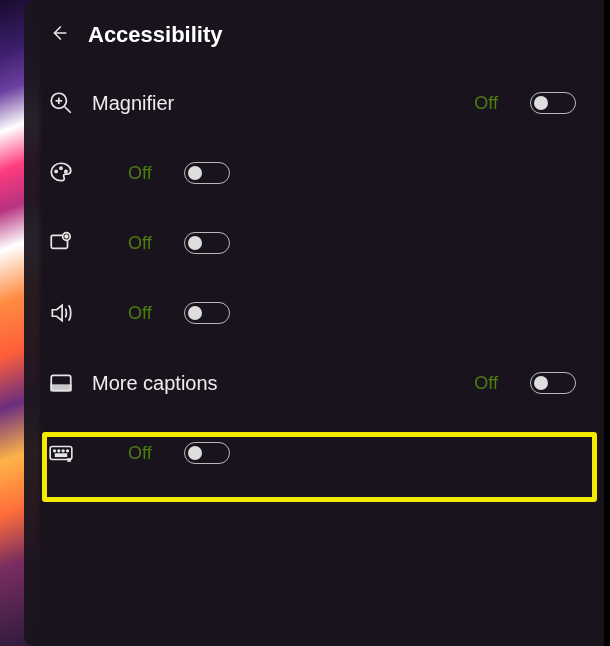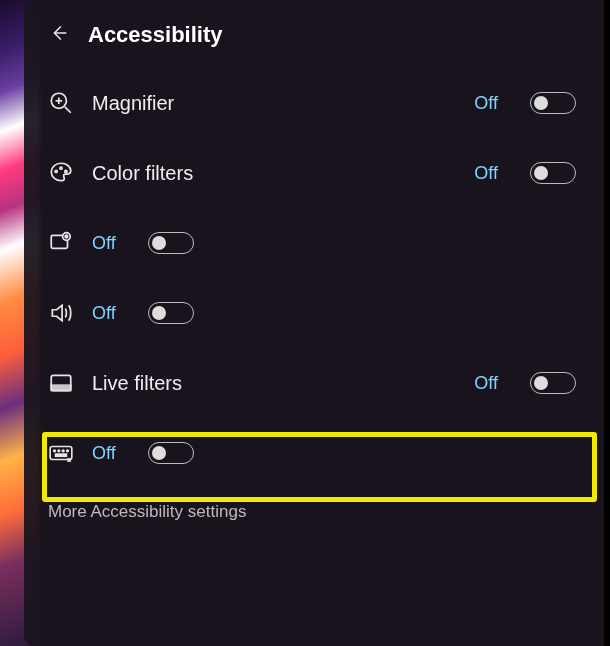--- a/index.html
+++ b/index.html
@@ -57,22 +57,23 @@
     flex-shrink: 0;
   }
   .item-icon svg { width: 100%; height: 100%; }
   .item-label {
     font-size: 20px;
     color: #eee;
     flex: 1;
   }
   .item-state {
     font-size: 18px;
-    color: #7dd3fc;
+    color: #4d7c0f;
     margin-right: 14px;
+    margin-left: 36px;
   }
   .toggle {
     width: 46px; height: 22px;
     border: 1.5px solid #bbb;
     border-radius: 11px;
     position: relative;
     background: transparent;
   }
   .toggle::after {
     content: "";
@@ -128,21 +129,20 @@
 
   <div class="item">
     <span class="item-icon">
       <svg viewBox="0 0 24 24" fill="none" stroke="currentColor" stroke-width="1.6">
         <path d="M12 3c-5 0-9 3.6-9 8 0 4.4 4 8 9 8h1a2 2 0 0 0 2-2c0-1-.6-1.5-.6-2.4 0-1 .8-1.6 1.8-1.6H18c1.7 0 3-1.3 3-3 0-3.9-4-7-9-7z"></path>
         <circle cx="7.5" cy="10.5" r="1"></circle>
           <circle cx="12" cy="7.5" r="1"></circle>
           <circle cx="16.5" cy="10.5" r="1"></circle>
       </svg>
     </span>
-    <span class="item-label">Color filters</span>
     <span class="item-state">Off</span>
     <span class="toggle"></span>
   </div>
 
   <div class="item">
     <span class="item-icon">
       <svg viewBox="0 0 24 24" fill="none" stroke="currentColor" stroke-width="1.6">
         <rect x="3" y="5" width="15" height="12" rx="1.5"></rect>
         <circle cx="17" cy="6" r="3.5" fill="#1a141e"></circle>
         <circle cx="17" cy="6" r="1.2" fill="currentColor"></circle>
@@ -164,40 +164,37 @@
     <span class="toggle"></span>
   </div>
 
   <div class="item">
     <span class="item-icon">
       <svg viewBox="0 0 24 24" fill="none" stroke="currentColor" stroke-width="1.6">
         <rect x="3" y="5" width="18" height="14" rx="2"></rect>
         <rect x="3" y="14" width="18" height="5" rx="0" fill="currentColor" opacity="0.85"></rect>
       </svg>
     </span>
-    <span class="item-label">Live filters</span>
+    <span class="item-label">More captions</span>
     <span class="item-state">Off</span>
     <span class="toggle"></span>
   </div>
 
   <div class="item">
     <span class="item-icon">
       <svg viewBox="0 0 24 24" fill="none" stroke="currentColor" stroke-width="1.5">
         <rect x="2" y="6" width="20" height="12" rx="2"></rect>
         <circle cx="6" cy="10" r="0.8" fill="currentColor"></circle>
           <circle cx="10" cy="10" r="0.8" fill="currentColor"></circle>
         <circle cx="14" cy="10" r="0.8" fill="currentColor"></circle>
           <circle cx="18" cy="10" r="0.8" fill="currentColor"></circle>
         <rect x="7" y="13" width="10" height="2" fill="currentColor"></rect>
         <path d="M18 17l3 3M21 17l-3 3" stroke-width="1.8"></path>
       </svg>
     </span>
     <span class="item-state">Off</span>
     <span class="toggle"></span>
   </div>
 
-  <div class="more-link">
-    <span>More Accessibility settings</span>
-  </div>
 
 </div>
 
 <div class="highlight" style="left: 42px; top: 432px; width: 555px; height: 70px;"></div>
 
 </body></html>

